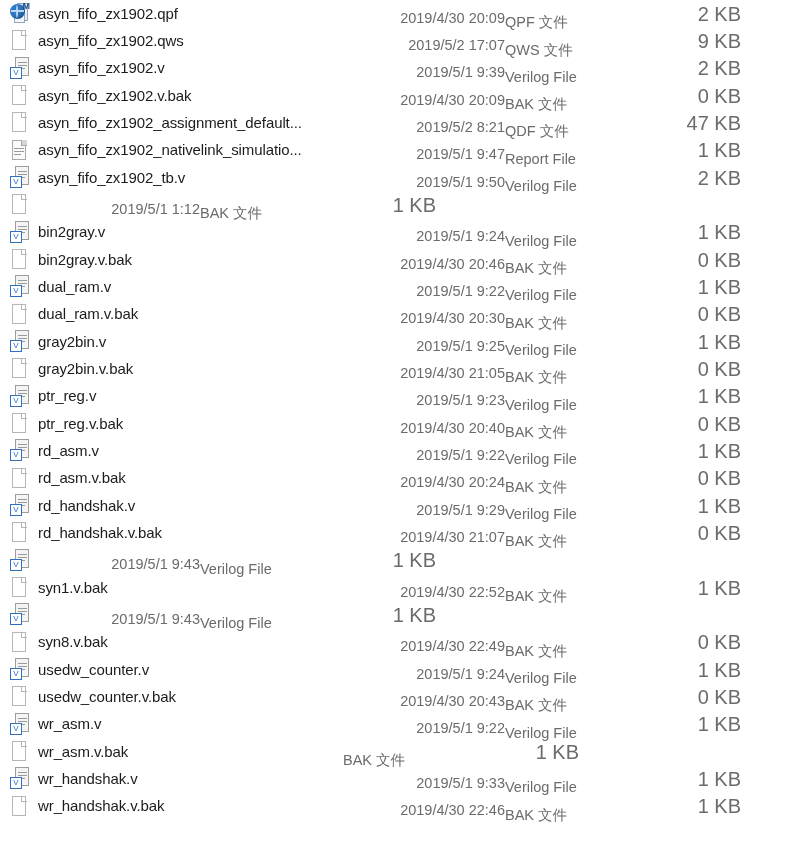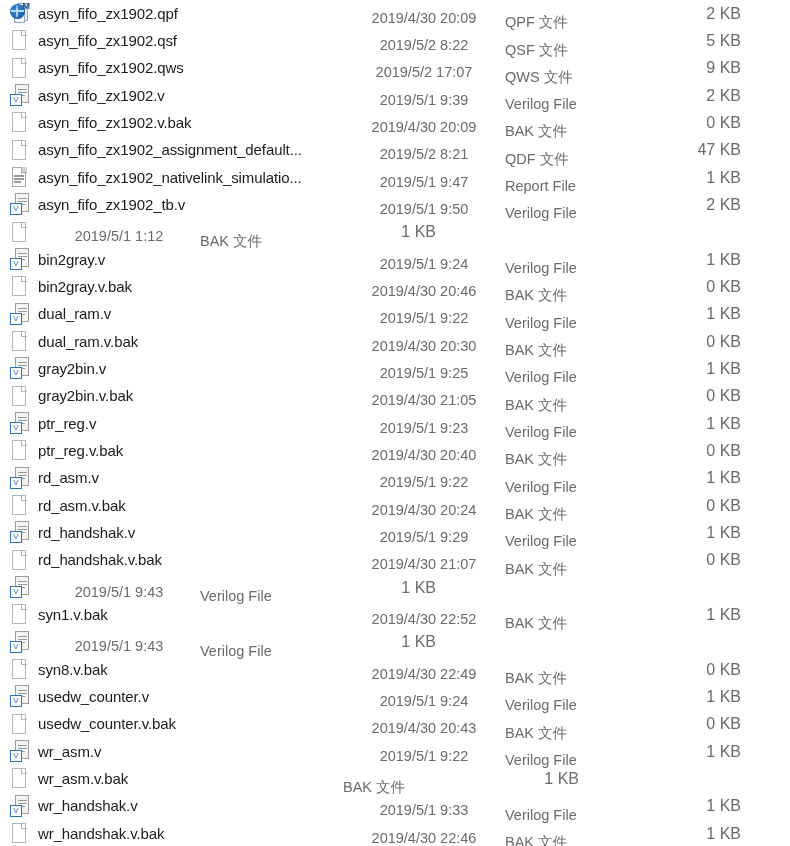--- a/index.html
+++ b/index.html
@@ -52,39 +52,39 @@
     letter-spacing: -0.1px;
   }
 
   .cell-date {
     flex: 0 0 162px;
     width: 162px;
     font-size: 14.5px;
     line-height: 18px;
     color: #6b6b6b;
     white-space: nowrap;
-    text-align: center;
+    text-align: right;
     margin-top: 8px;
   }
 
   .cell-type {
     flex: 0 0 150px;
     width: 150px;
     font-size: 14.5px;
     line-height: 18px;
     color: #6b6b6b;
     white-space: nowrap;
     text-align: left;
     margin-top: 17px;
   }
 
   .cell-size {
     flex: 0 0 100px;
     width: 100px;
-    font-size: 16px;
+    font-size: 20px;
     line-height: 18px;
     color: #6b6b6b;
     white-space: nowrap;
     text-align: right;
     padding-right: 14px;
     box-sizing: border-box;
   }
 
   
   .ico {
@@ -264,32 +264,20 @@
       <span class="cell-type">QPF 文件</span>
       <span class="cell-size">2 KB</span>
     </div>
     <div class="row">
       <span class="cell-icon">
         <span class="ico ico-blank">
           <span class="page"></span>
           <span class="foldline"></span>
         </span>
       </span>
-      <span class="cell-name">asyn_fifo_zx1902.qsf</span>
-      <span class="cell-date">2019/5/2 8:22</span>
-      <span class="cell-type">QSF 文件</span>
-      <span class="cell-size">5 KB</span>
-    </div>
-    <div class="row">
-      <span class="cell-icon">
-        <span class="ico ico-blank">
-          <span class="page"></span>
-          <span class="foldline"></span>
-        </span>
-      </span>
       <span class="cell-name">asyn_fifo_zx1902.qws</span>
       <span class="cell-date">2019/5/2 17:07</span>
       <span class="cell-type">QWS 文件</span>
       <span class="cell-size">9 KB</span>
     </div>
     <div class="row">
       <span class="cell-icon">
         <span class="ico ico-verilog">
           <span class="backpage">
             <span class="ln ln1"></span>

